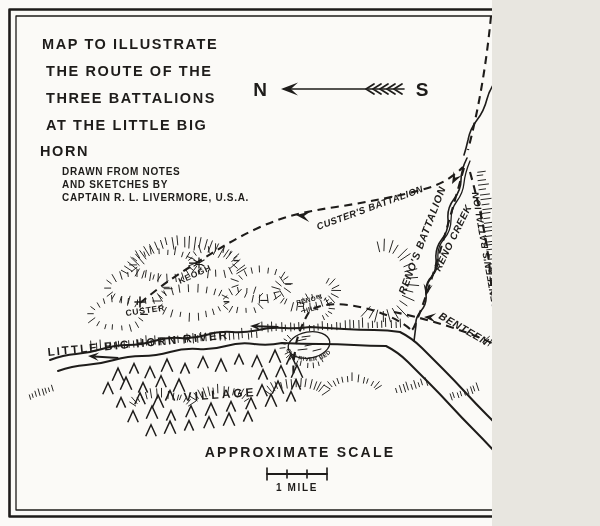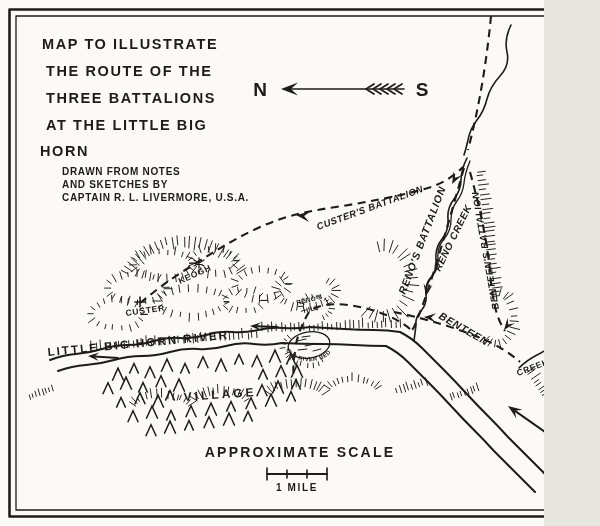--- a/index.html
+++ b/index.html
@@ -1,16 +1,16 @@
 <!DOCTYPE html>
 <html style="--ink: #1e1c1a; --paper: #fbfaf7;"><head>
 <meta charset="utf-8">
 <style>
   html,body{margin:0;padding:0;background:#e8e6e0;}
-  .page{width:544px;height:526px;position:relative;background:var(--paper,#fbfaf7);overflow:hidden;}
+  .page{width:492px;height:526px;position:relative;background:var(--paper,#fbfaf7);overflow:hidden;}
   svg{position:absolute;inset:0;color:var(--ink,#1e1c1a);}
   svg text{fill:currentColor;font-family:"Liberation Sans",sans-serif;}
   .ln{stroke:currentColor;fill:none;stroke-linecap:round;stroke-linejoin:round;}
   .w1{stroke-width:1.3;} .w15{stroke-width:1.6;} .w2{stroke-width:2;}
   .dash{stroke:currentColor;fill:none;stroke-width:2.1;stroke-dasharray:8 5.5;stroke-linecap:butt;}
   .t-title{font-size:14.5px;font-weight:700;letter-spacing:1.6px;}
   .t-credit{font-size:10px;font-weight:700;letter-spacing:.7px;}
   .t-compass{font-size:19px;font-weight:700;}
   .t-route{font-size:9.5px;font-weight:700;font-style:italic;letter-spacing:.5px;}
   .t-routelg{font-size:10.5px;font-weight:700;font-style:italic;letter-spacing:.8px;}

